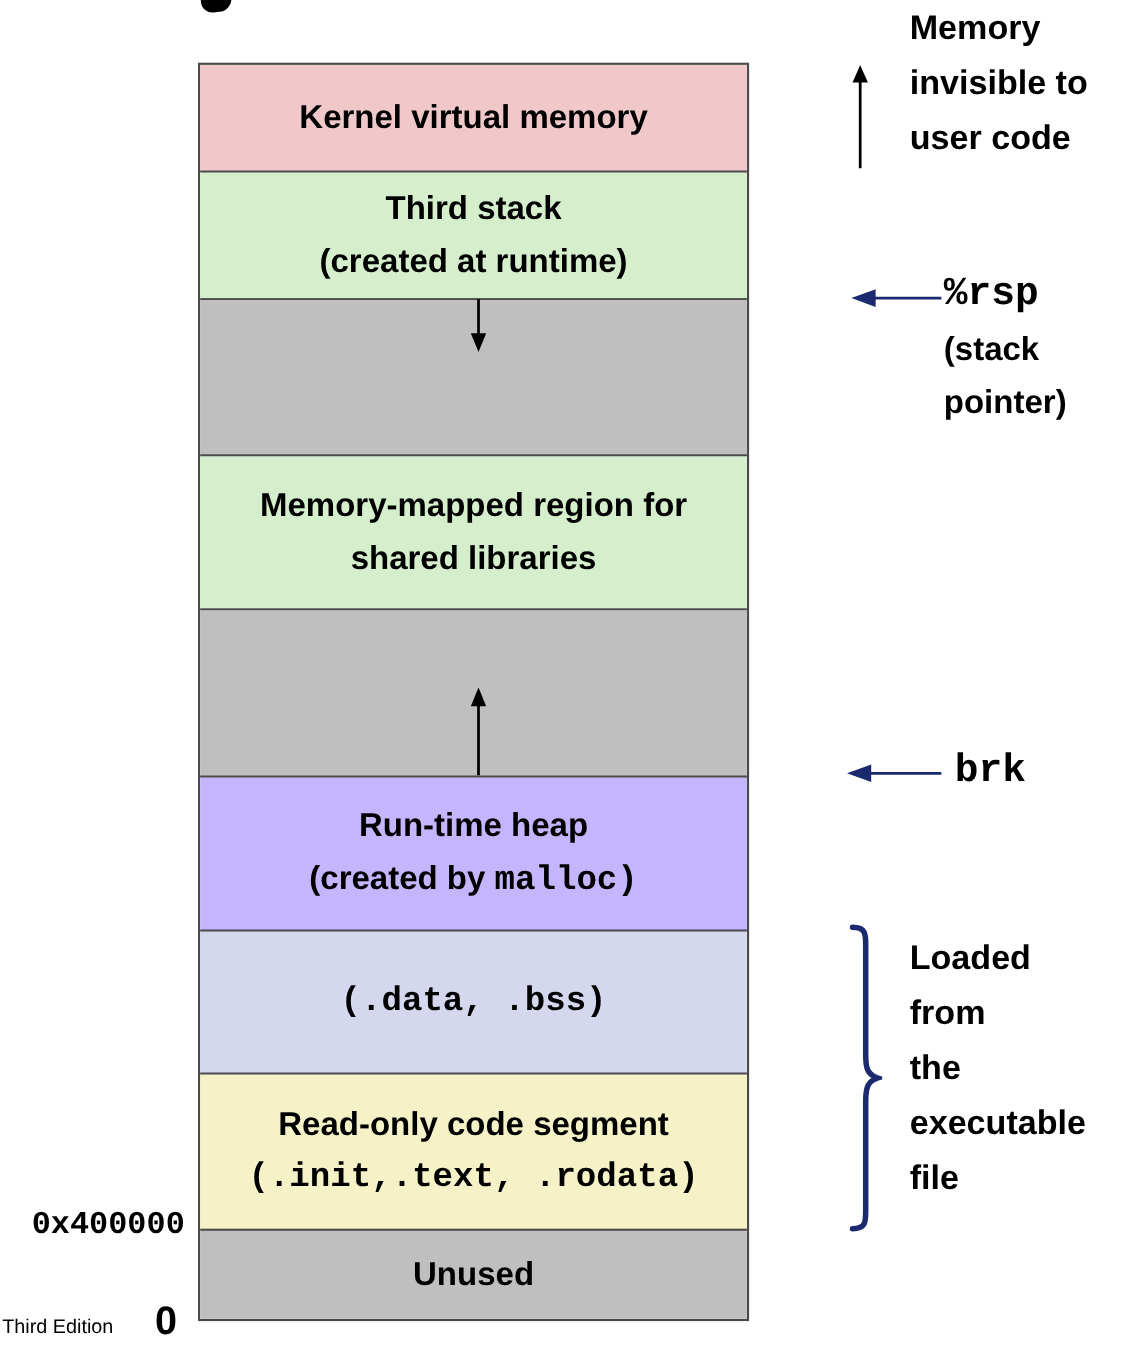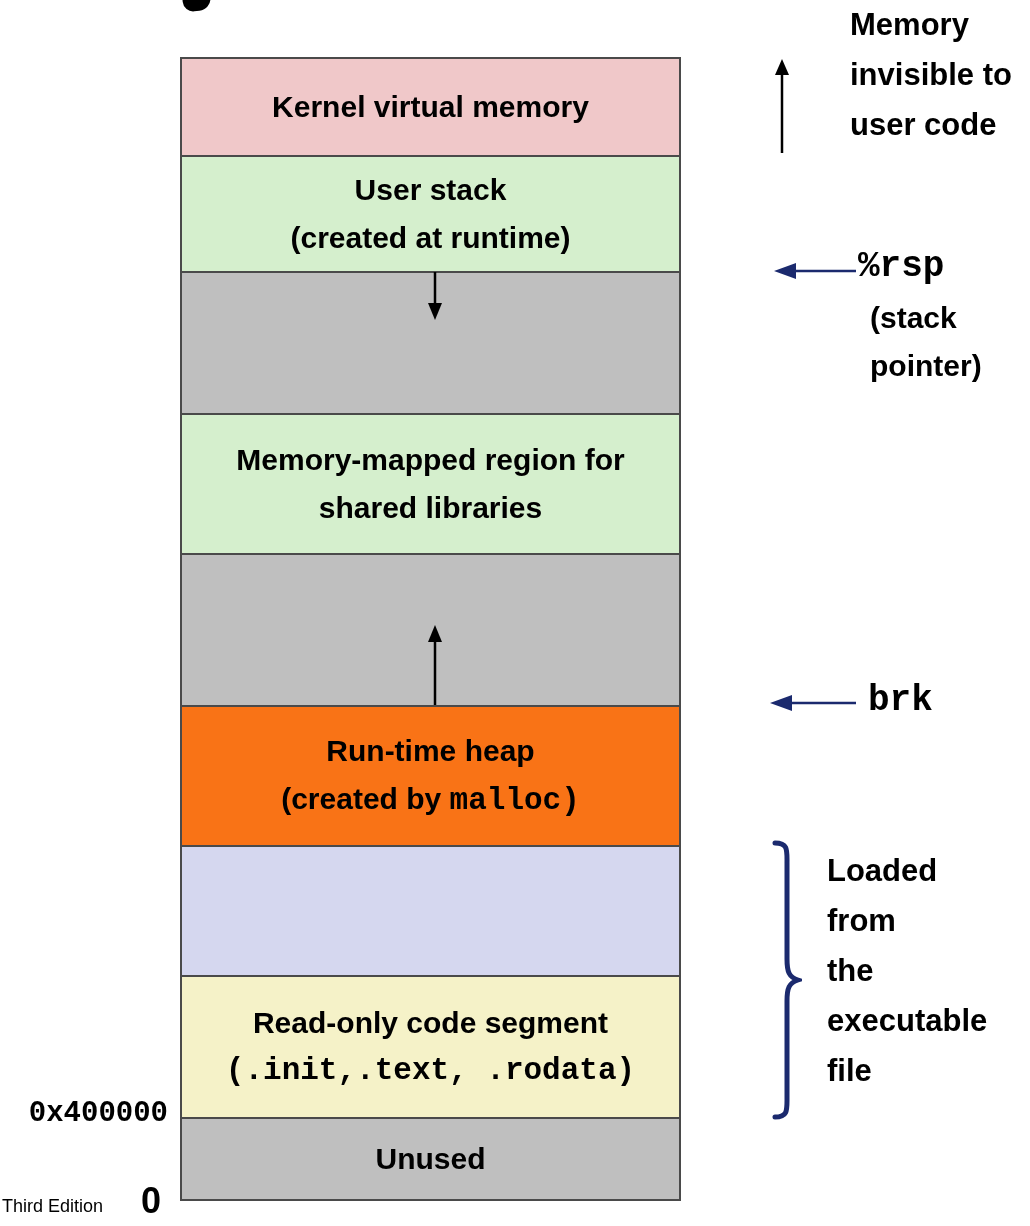--- a/index.html
+++ b/index.html
@@ -14,36 +14,36 @@
   .mem-column{position:absolute;left:180px;top:57px;width:501px;height:1144px;
               border:2px solid #4a4a4a;box-sizing:border-box;display:flex;flex-direction:column;}
   .seg{box-sizing:border-box;border-bottom:2px solid #4a4a4a;display:flex;flex-direction:column;
        align-items:center;justify-content:center;text-align:center;}
   .seg:last-child{border-bottom:none;}
   .seg-kernel {height:98px;background:#f0c8c9;}
   .seg-stack  {height:116px;background:#d5efcd;}
   .seg-gap1   {height:142px;background:#bfbfbf;}
   .seg-mmap   {height:140px;background:#d5efcd;}
   .seg-gap2   {height:152px;background:#bfbfbf;}
-  .seg-heap   {height:140px;background:#f97316;}
+  .seg-heap   {height:140px;background:#c4b5fd;}
   .seg-data   {height:130px;background:#d5d7ef;}
   .seg-code   {height:142px;background:#f5f2c8;}
   .seg-unused {flex:1;background:#bfbfbf;}
 
   .seg-line{font-size:30px;font-weight:bold;line-height:48px;white-space:pre;}
   .mono{font-family:"Liberation Mono",monospace;font-weight:bold;font-size:31px;}
 
   
   .note{position:absolute;font-size:31px;font-weight:bold;line-height:50px;}
-  .note-invisible{left:827px;top:0px;margin-left:23px;}
+  .note-invisible{left:827px;top:0px;}
   .note-loaded{left:827px;top:846px;}
 
   .rsp-reg{position:absolute;left:858px;top:247px;font-family:"Liberation Mono",monospace;
            font-weight:bold;font-size:36px;line-height:40px;}
-  .rsp-sub{position:absolute;left:858px;top:294px;font-size:30px;font-weight:bold;line-height:48px;margin-left:12px;}
+  .rsp-sub{position:absolute;left:858px;top:294px;font-size:30px;font-weight:bold;line-height:48px;}
   .brk-reg{position:absolute;left:868px;top:681px;font-family:"Liberation Mono",monospace;
            font-weight:bold;font-size:36px;line-height:40px;}
 
   
   .addr-400000{position:absolute;left:16px;top:1097px;width:152px;text-align:right;
                font-family:"Liberation Mono",monospace;font-weight:bold;font-size:29px;}
   .addr-zero{position:absolute;left:141px;top:1180px;font-size:36px;font-weight:bold;}
   .footer-note{position:absolute;left:2px;top:1196px;font-size:18px;font-weight:normal;}
 
   .arrow-svg{position:absolute;}
@@ -53,34 +53,35 @@
 
 <div class="canvas">
 
   <div class="title-fragment"></div>
 
   <div class="mem-column">
     <div class="seg seg-kernel">
       <div class="seg-line">Kernel virtual memory</div>
     </div>
     <div class="seg seg-stack">
-      <div class="seg-line">User stack</div>
+      <div class="seg-line">Third stack</div>
       <div class="seg-line">(created at runtime)</div>
     </div>
     <div class="seg seg-gap1"></div>
     <div class="seg seg-mmap">
       <div class="seg-line">Memory-mapped region for</div>
       <div class="seg-line">shared libraries</div>
     </div>
     <div class="seg seg-gap2"></div>
     <div class="seg seg-heap">
       <div class="seg-line">Run-time heap</div>
       <div class="seg-line"><span>(created by </span><span class="mono">malloc)</span></div>
     </div>
     <div class="seg seg-data">
+      <div class="seg-line mono">(.data, .bss)</div>
     </div>
     <div class="seg seg-code">
       <div class="seg-line">Read-only code segment</div>
       <div class="seg-line mono">(.init,.text, .rodata)</div>
     </div>
     <div class="seg seg-unused">
       <div class="seg-line">Unused</div>
     </div>
   </div>
 

